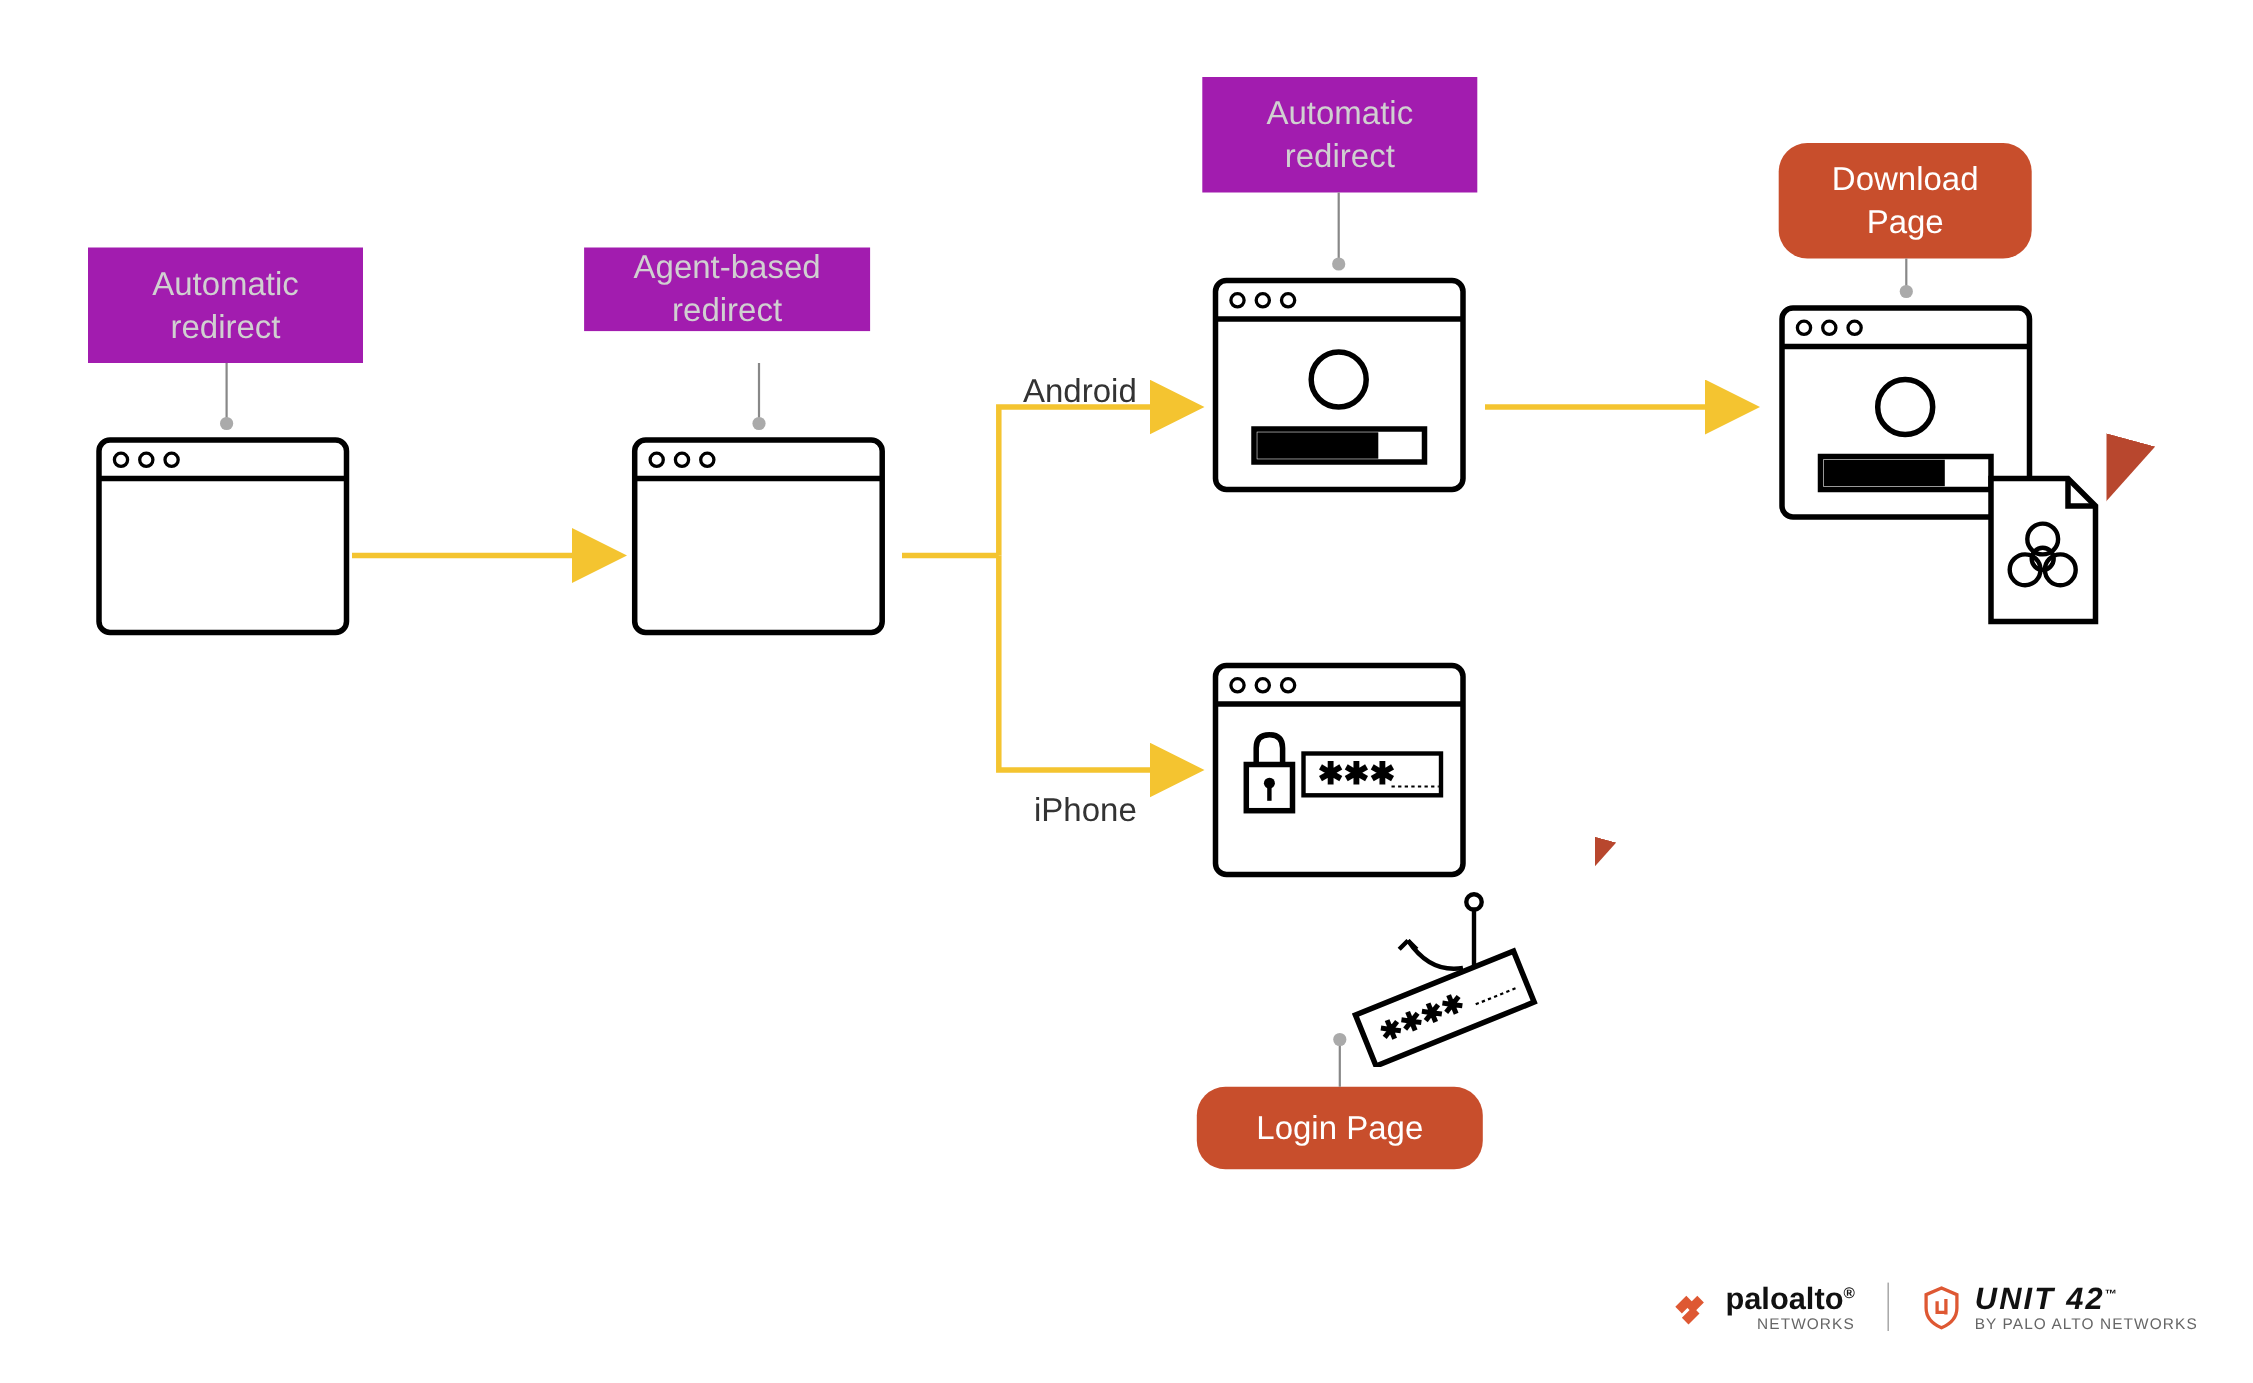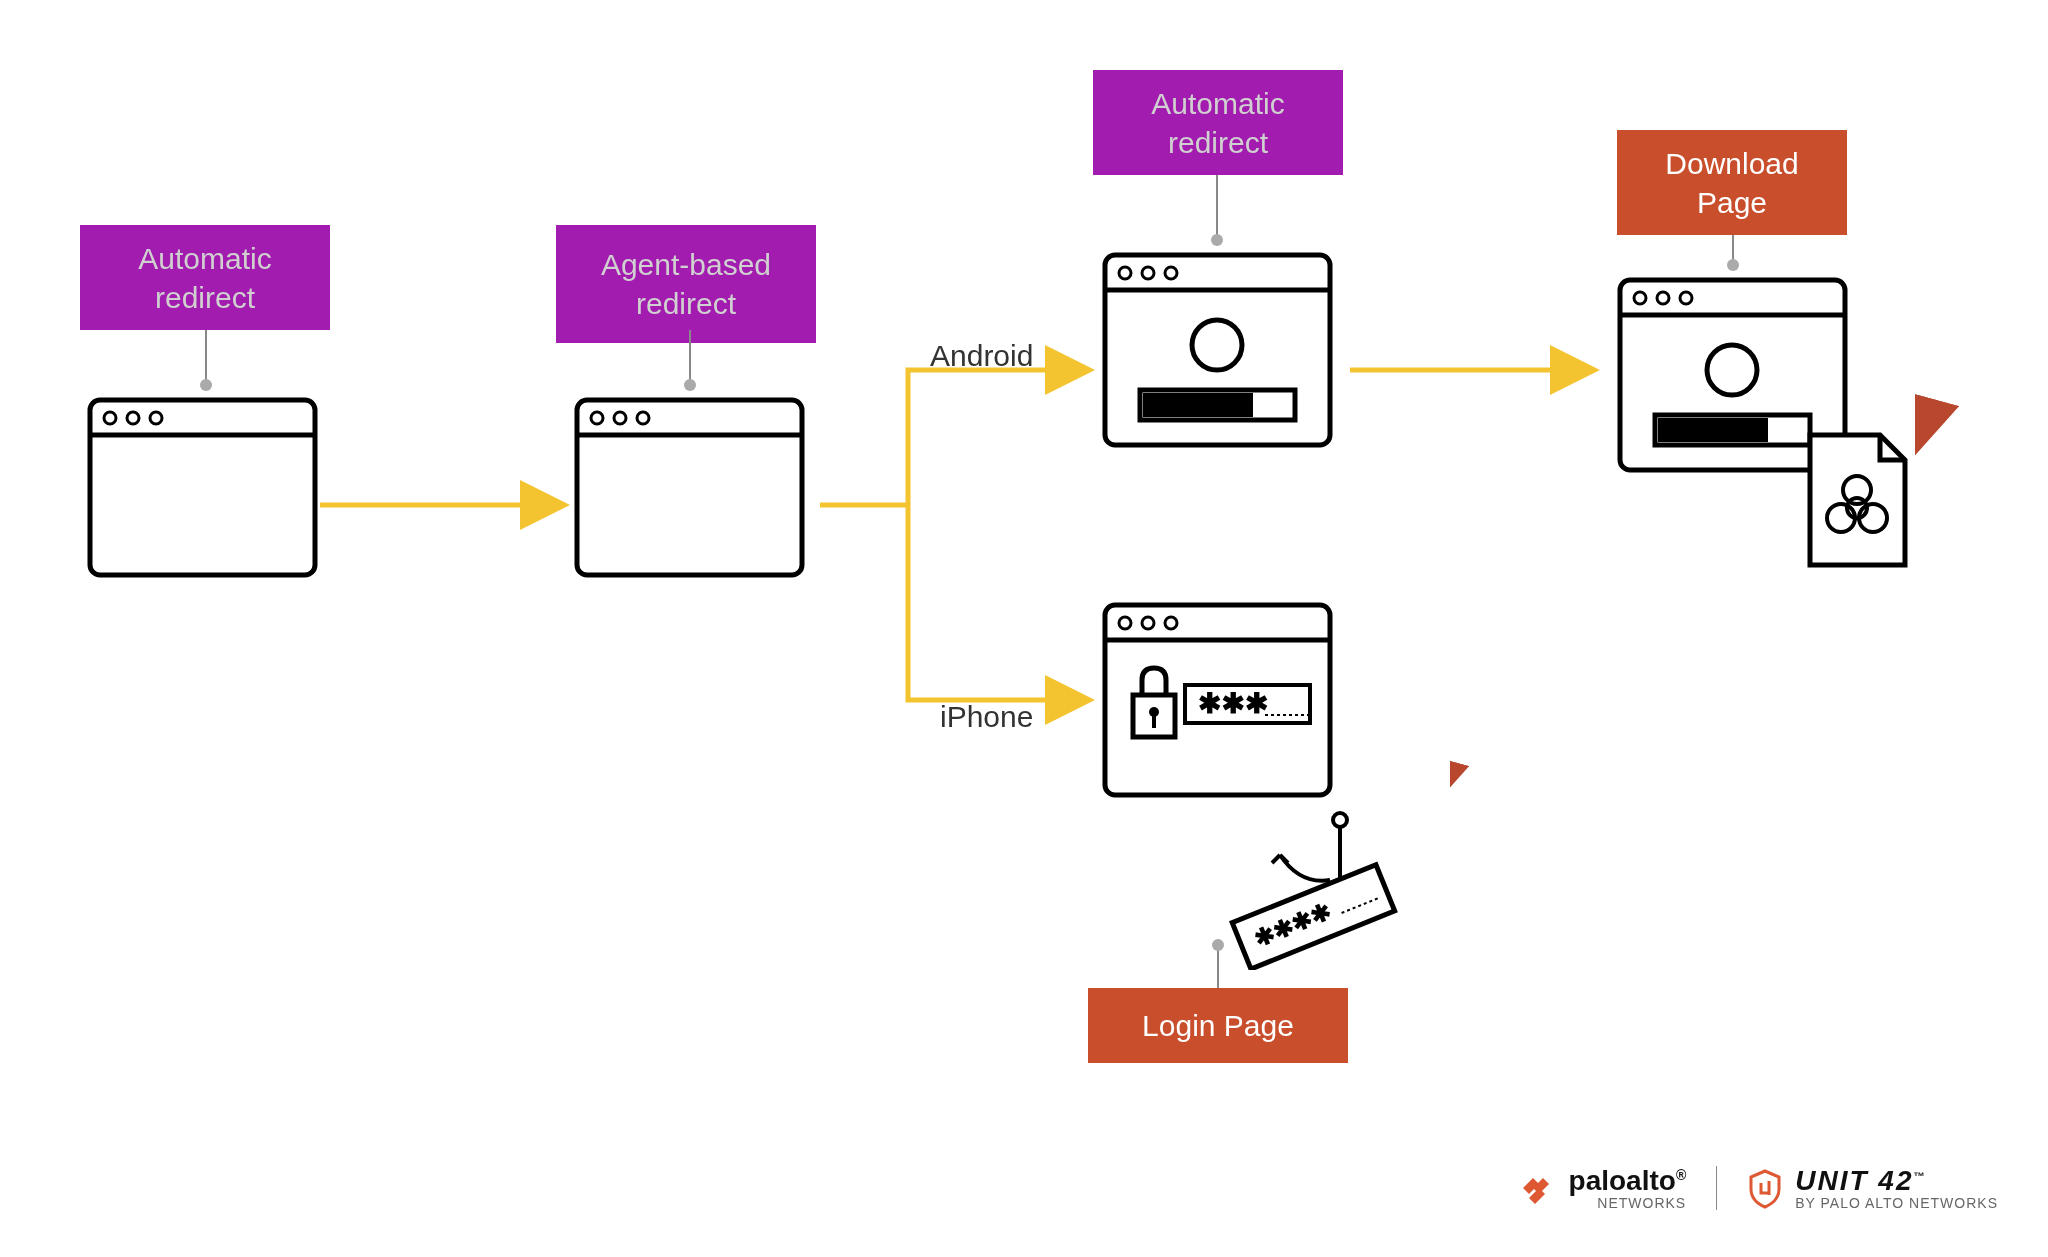--- a/index.html
+++ b/index.html
@@ -31,20 +31,21 @@
       padding: 8px 20px;
       line-height: 1.3;
     }
     .label-dark {
       background: #a21caf;
       color: #d0d0d0;
     }
     .label-orange {
       background: #c84e2c;
       color: #ffffff;
+      border-radius: 26px;
     }
     
     .pin {
       position: absolute;
       width: 2px;
       background: #888;
       height: 40px;
     }
     .pin::after {
       content: '';
@@ -140,37 +141,37 @@
   <div class="browser" style="left:85px;top:395px;">
     <svg width="235" height="185" viewBox="0 0 235 185">
       <rect x="5" y="5" width="225" height="175" rx="10" fill="#fff" stroke="#000" stroke-width="5"></rect>
       <line x1="5" y1="40" x2="230" y2="40" stroke="#000" stroke-width="5"></line>
       <circle cx="25" cy="23" r="6" fill="none" stroke="#000" stroke-width="3"></circle>
       <circle cx="48" cy="23" r="6" fill="none" stroke="#000" stroke-width="3"></circle>
       <circle cx="71" cy="23" r="6" fill="none" stroke="#000" stroke-width="3"></circle>
     </svg>
   </div>
 
-  <div class="label-box label-dark" style="left:556px;top:225px;width:260px;height:118px;white-space:pre-line;">Agent-based
+  <div class="label-box label-dark" style="left:531px;top:225px;width:260px;height:76px;white-space:pre-line;">Agent-based
 redirect</div>
   <div class="pin" style="left:689px;top:330px;height:55px;"></div>
 
   <div class="browser" style="left:572px;top:395px;">
     <svg width="235" height="185" viewBox="0 0 235 185">
       <rect x="5" y="5" width="225" height="175" rx="10" fill="#fff" stroke="#000" stroke-width="5"></rect>
       <line x1="5" y1="40" x2="230" y2="40" stroke="#000" stroke-width="5"></line>
       <circle cx="25" cy="23" r="6" fill="none" stroke="#000" stroke-width="3"></circle>
       <circle cx="48" cy="23" r="6" fill="none" stroke="#000" stroke-width="3"></circle>
       <circle cx="71" cy="23" r="6" fill="none" stroke="#000" stroke-width="3"></circle>
     </svg>
   </div>
 
   <div class="path-label" style="left:930px;top:300px;margin-top:39px;">Android</div>
 
-  <div class="path-label" style="left:940px;top:700px;">iPhone</div>
+  <div class="path-label" style="left:940px;top:720px;">iPhone</div>
 
   <div class="label-box label-dark" style="left:1093px;top:70px;width:250px;height:105px;white-space:pre-line;">Automatic
 redirect</div>
   <div class="pin" style="left:1216px;top:175px;height:65px;"></div>
 
   <div class="browser" style="left:1100px;top:250px;">
     <svg width="235" height="200" viewBox="0 0 235 200">
       <rect x="5" y="5" width="225" height="190" rx="10" fill="#fff" stroke="#000" stroke-width="5"></rect>
       <line x1="5" y1="40" x2="230" y2="40" stroke="#000" stroke-width="5"></line>
       <circle cx="25" cy="23" r="6" fill="none" stroke="#000" stroke-width="3"></circle>

